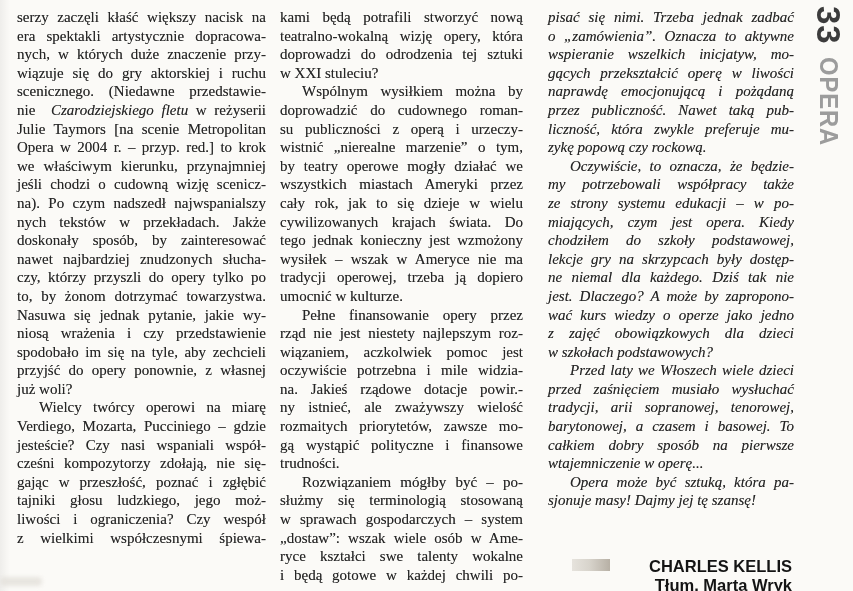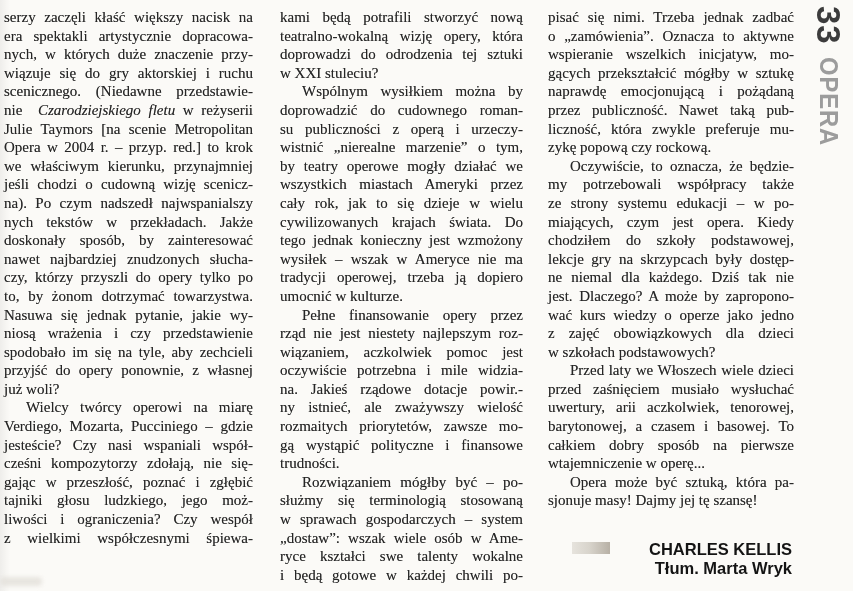--- a/index.html
+++ b/index.html
@@ -20,23 +20,23 @@
     position:relative;width:853px;height:591px;
     background:
       linear-gradient(90deg, rgba(0,0,0,0.05) 0px, rgba(0,0,0,0) 10px),
       var(--page-bg);
   }
   .column{
     position:absolute;top:8px;
     font-size:15px;line-height:18.6px;color:var(--text);
     text-shadow:0 0 .5px rgba(20,20,20,.45);
   }
-  .col-1{left:4px;width:249px;}
+  .col-1{left:17px;width:249px;}
   .col-2{left:280px;width:243px;}
-  .col-3{left:548px;width:246px;}
+  .col-3{left:548px;width:246px;font-style:italic;}
   .line{
     text-align:justify;
     text-align-last:justify;
     white-space:nowrap;
   }
   .line.parend{text-align-last:auto;}
   .line.indent{text-indent:22px;}
   .line em{font-style:italic;margin-left:8px;}
   
   .margin-labels{
@@ -55,21 +55,21 @@
     margin-top:12px;transform:scaleY(.95);transform-origin:top center;
   }
   
   .byline{
     position:absolute;top:540px;right:61px;width:320px;
     text-align:right;
     font-family:"Liberation Sans","DejaVu Sans",sans-serif;
     font-weight:bold;color:var(--byline);
     font-size:16.5px;line-height:18.5px;
   }
-  .byline-row{white-space:nowrap;}
+  .byline-row{white-space:nowrap;margin-top:17px;}
   .gray-mark{
     display:inline-block;width:38px;height:12px;
     background:linear-gradient(90deg,#e6e3dd 0%,#d8d4cc 45%,#b7b0a5 100%);
     margin-right:34px;position:relative;top:-1px;
   }
   .scan-smudge{
     position:absolute;left:0;top:577px;width:42px;height:9px;
     background:#e3e0da;filter:blur(2px);border-radius:4px;opacity:.8;
   }
 </style>
@@ -139,39 +139,39 @@
       <div class="line">służmy się terminologią stosowaną</div>
       <div class="line">w sprawach gospodarczych – system</div>
       <div class="line">„dostaw”: wszak wiele osób w Ame-</div>
       <div class="line">ryce kształci swe talenty wokalne</div>
       <div class="line">i będą gotowe w każdej chwili po-</div>
     </div>
   <div class="column col-3">
       <div class="line">pisać się nimi. Trzeba jednak zadbać</div>
       <div class="line">o „zamówienia”. Oznacza to aktywne</div>
       <div class="line">wspieranie wszelkich inicjatyw, mo-</div>
-      <div class="line">gących przekształcić mógłby w sztukę</div>
+      <div class="line">gących przekształcić operę w liwości</div>
       <div class="line">naprawdę emocjonującą i pożądaną</div>
       <div class="line">przez publiczność. Nawet taką pub-</div>
       <div class="line">liczność, która zwykle preferuje mu-</div>
       <div class="line parend">zykę popową czy rockową.</div>
       <div class="line indent">Oczywiście, to oznacza, że będzie-</div>
       <div class="line">my potrzebowali współpracy także</div>
       <div class="line">ze strony systemu edukacji – w po-</div>
       <div class="line">miających, czym jest opera. Kiedy</div>
       <div class="line">chodziłem do szkoły podstawowej,</div>
       <div class="line">lekcje gry na skrzypcach były dostęp-</div>
       <div class="line">ne niemal dla każdego. Dziś tak nie</div>
       <div class="line">jest. Dlaczego? A może by zapropono-</div>
       <div class="line">wać kurs wiedzy o operze jako jedno</div>
       <div class="line">z zajęć obowiązkowych dla dzieci</div>
       <div class="line parend">w szkołach podstawowych?</div>
       <div class="line indent">Przed laty we Włoszech wiele dzieci</div>
       <div class="line">przed zaśnięciem musiało wysłuchać</div>
-      <div class="line">uwertury, arii aczkolwiek, tenorowej,</div>
+      <div class="line">tradycji, arii sopranowej, tenorowej,</div>
       <div class="line">barytonowej, a czasem i basowej. To</div>
       <div class="line">całkiem dobry sposób na pierwsze</div>
       <div class="line parend">wtajemniczenie w operę...</div>
       <div class="line indent">Opera może być sztuką, która pa-</div>
       <div class="line parend">sjonuje masy! Dajmy jej tę szansę!</div>
     </div>
 
   <div class="margin-labels">
     <div class="pagenum-vert">33</div>
     <div class="section-vert">OPERA</div>

